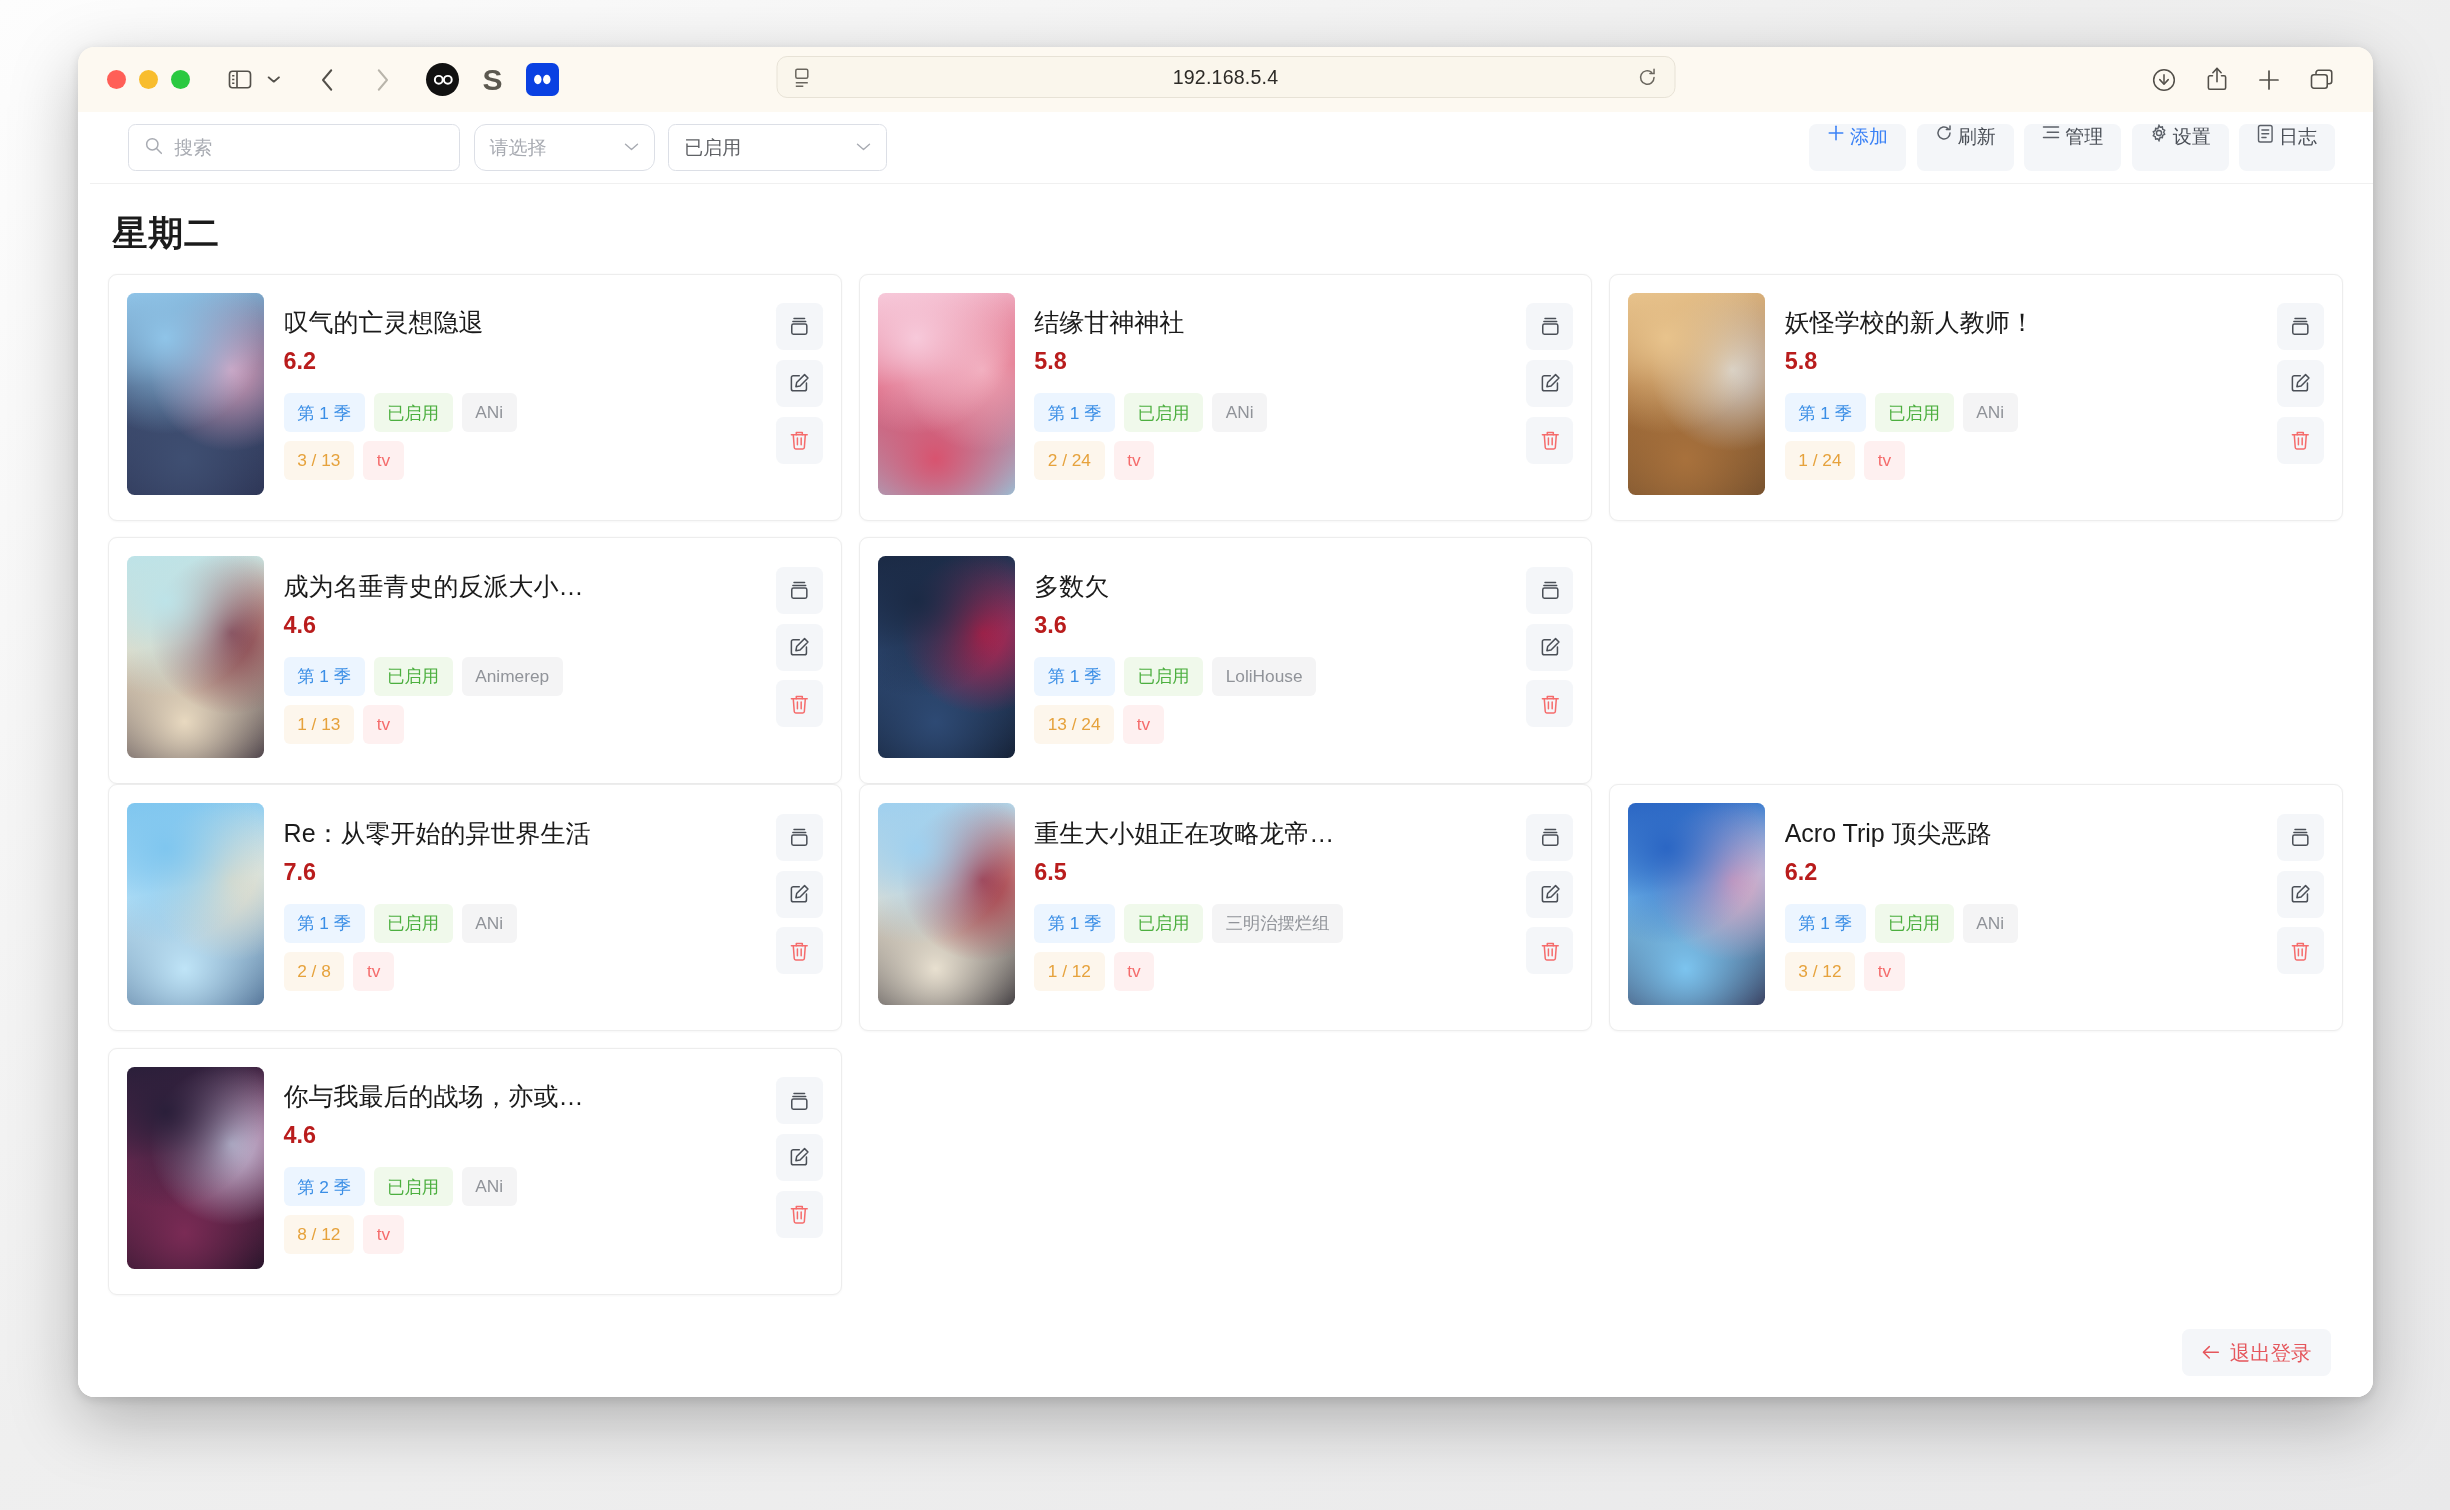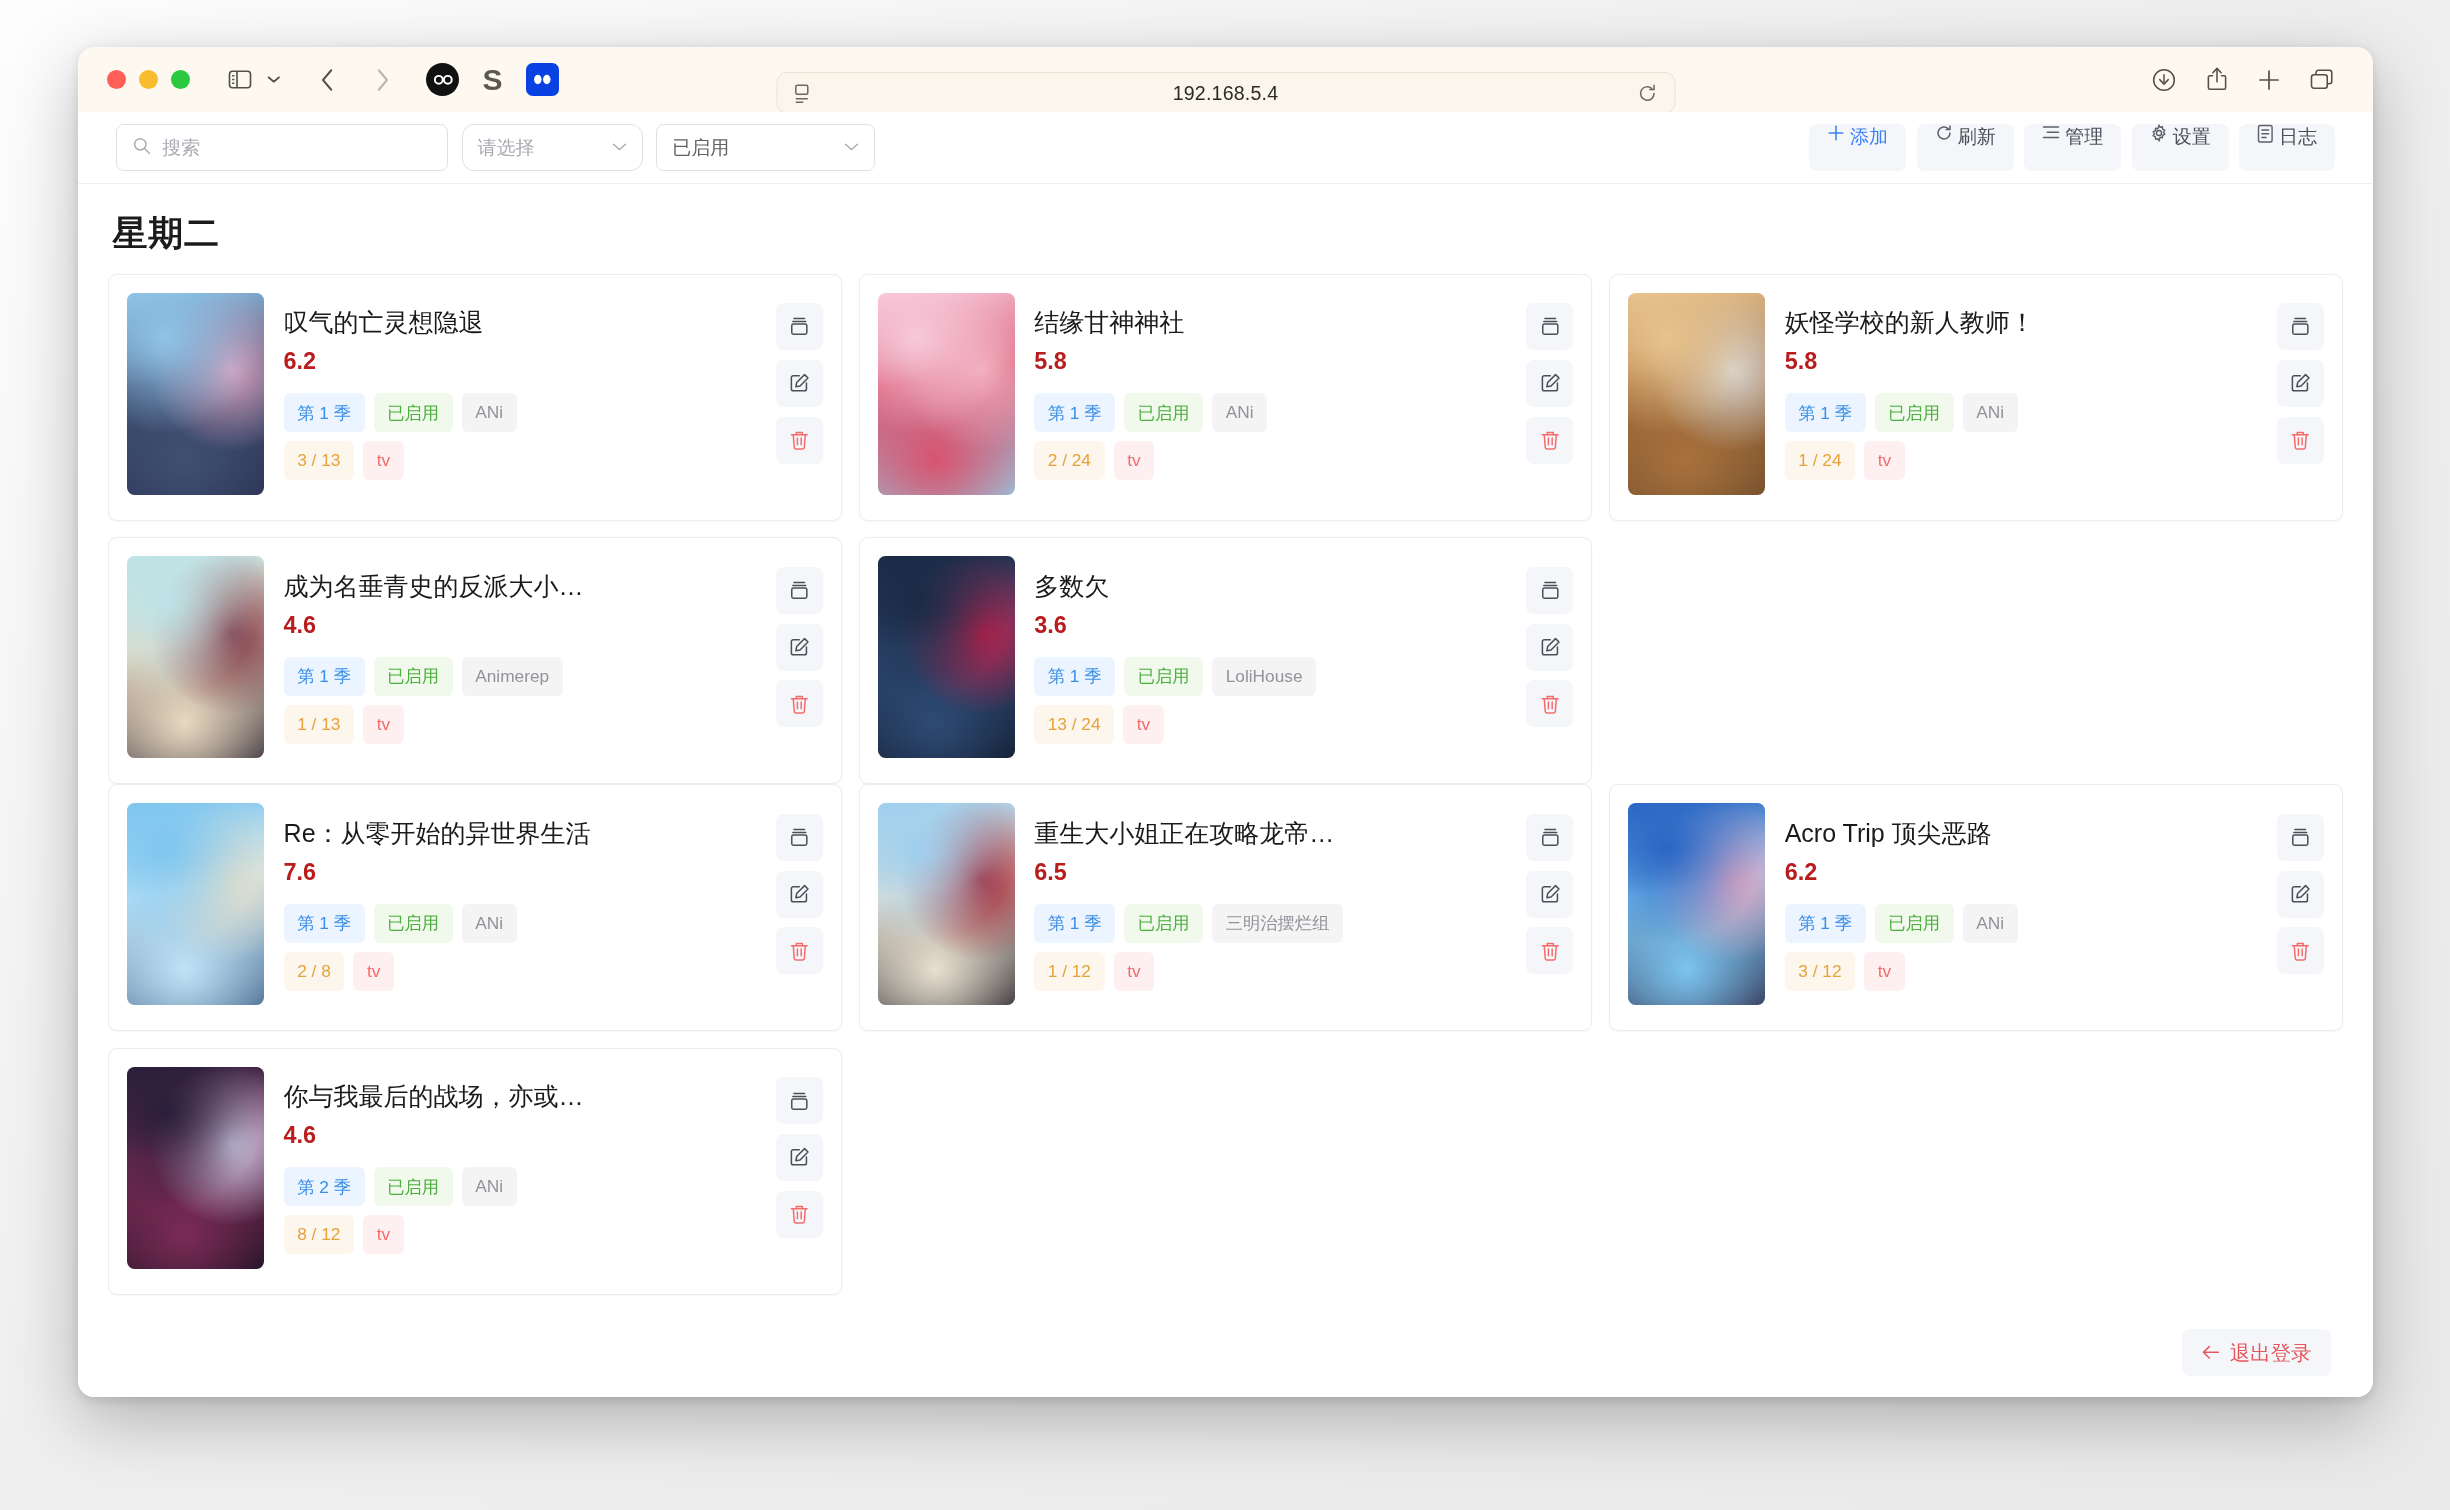--- a/index.html
+++ b/index.html
@@ -72,21 +72,21 @@
     font-weight: 700; font-size: 19.6px;
   }
   .fav-infinity { background: #111111; color: #ffffff; border-radius: 50%; }
   .fav-s { background: transparent; color: #5c5950; font-size: 30px; font-weight: 700;}
   .fav-blue { background: #0a41e2; color: #ffffff; }
 
   .urlbar {
     position: absolute;
     left: 50%;
     transform: translateX(-50%);
-    top: 25px;
+    top: 9px;
     width: 899px;
     height: 42px;
     background: #faf6ec;
     border: 1.1px solid #e7e2d6;
     border-radius: 10.6px;
     display: flex;
     align-items: center;
     padding: 0 16.6px;
     box-sizing: border-box;
   }
@@ -116,20 +116,21 @@
   }
 
   .toolbar {
     height: 72px;
     display: flex;
     align-items: center;
     padding: 0 38px;
     box-sizing: border-box;
     gap: 13.6px;
     border-bottom: 0.8px solid #f0f0f0;
+    margin-left: 12px;
   }
   .search-box {
     width: 332px; height: 47px;
     border: 1.1px solid #dcdfe6;
     border-radius: 7.5px;
     display: flex; align-items: center;
     padding: 0 15px; gap: 10.6px;
     box-sizing: border-box;
     background: #fff;
   }

